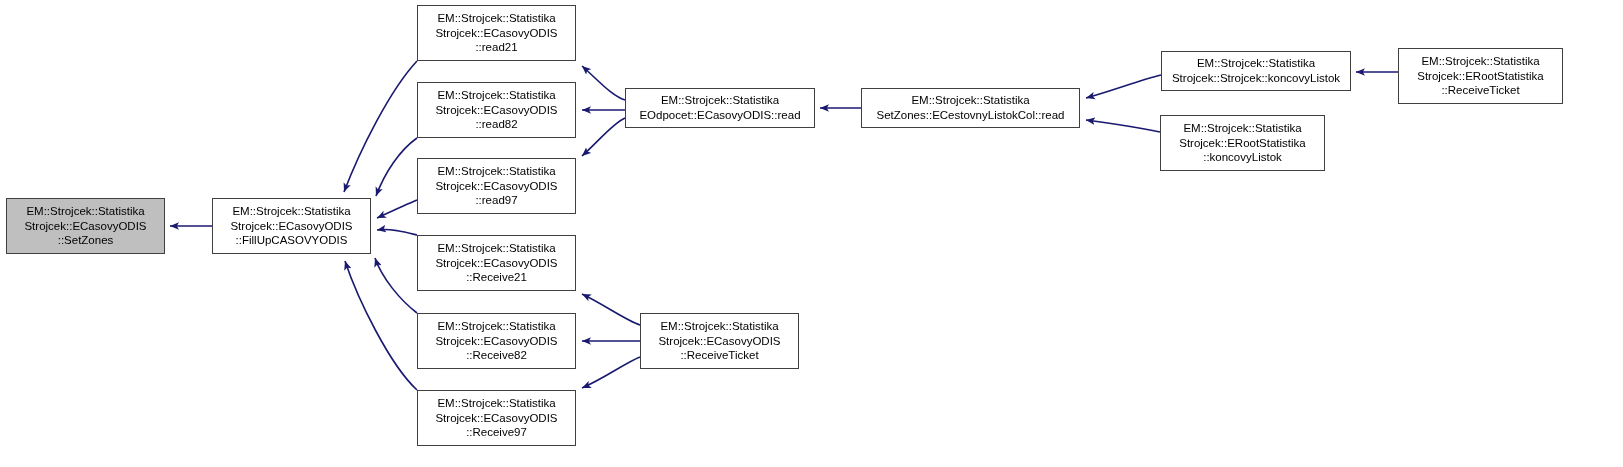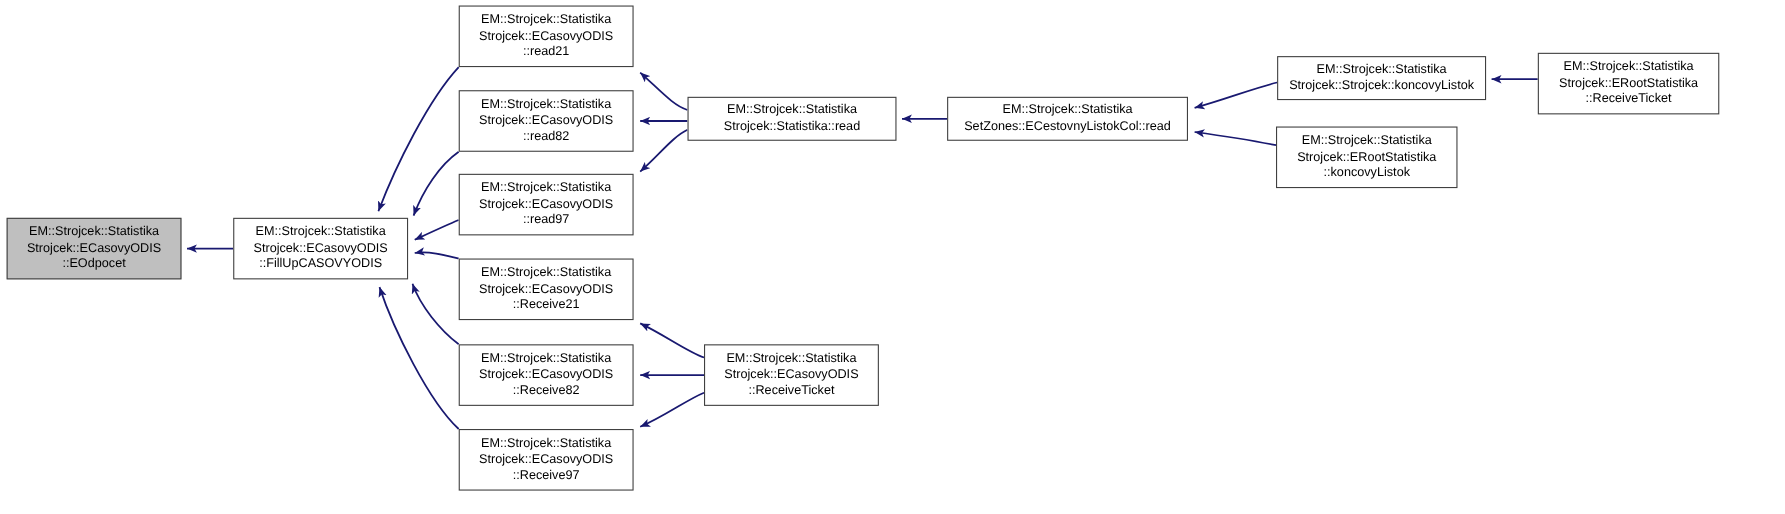--- a/index.html
+++ b/index.html
@@ -72,21 +72,21 @@
         <path d="M 861 108 L 820 108" fill="none" stroke="#191970" stroke-width="1.6" marker-end="url(#arrow)"></path>
         <path d="M 1161 75 C 1140 80 1115 90 1086 98" fill="none" stroke="#191970" stroke-width="1.6" marker-end="url(#arrow)"></path>
         <path d="M 1160 132 C 1140 128 1115 124 1086 120" fill="none" stroke="#191970" stroke-width="1.6" marker-end="url(#arrow)"></path>
         <path d="M 1398 72 L 1356 72" fill="none" stroke="#191970" stroke-width="1.6" marker-end="url(#arrow)"></path>
       </g>
   </svg>
   <div id="node-layer">
       <div class="node highlight" style="left: 6px; top: 198px; width: 159px; height: 56px; background: rgb(191, 191, 191);">
         <span class="ln">EM::Strojcek::Statistika</span>
         <span class="ln">Strojcek::ECasovyODIS</span>
-        <span class="ln">::EOdpocet</span>
+        <span class="ln">::SetZones</span>
       </div>
       <div class="node" style="left: 212px; top: 198px; width: 159px; height: 56px;">
         <span class="ln">EM::Strojcek::Statistika</span>
         <span class="ln">Strojcek::ECasovyODIS</span>
         <span class="ln">::FillUpCASOVYODIS</span>
       </div>
       <div class="node" style="left: 417px; top: 5px; width: 159px; height: 56px;">
         <span class="ln">EM::Strojcek::Statistika</span>
         <span class="ln">Strojcek::ECasovyODIS</span>
         <span class="ln">::read21</span>
@@ -111,21 +111,21 @@
         <span class="ln">Strojcek::ECasovyODIS</span>
         <span class="ln">::Receive82</span>
       </div>
       <div class="node" style="left: 417px; top: 390px; width: 159px; height: 56px;">
         <span class="ln">EM::Strojcek::Statistika</span>
         <span class="ln">Strojcek::ECasovyODIS</span>
         <span class="ln">::Receive97</span>
       </div>
       <div class="node" style="left: 625px; top: 88px; width: 190px; height: 40px;">
         <span class="ln">EM::Strojcek::Statistika</span>
-        <span class="ln">Strojcek::Statistika::read</span>
+        <span class="ln">EOdpocet::ECasovyODIS::read</span>
       </div>
       <div class="node" style="left: 640px; top: 313px; width: 159px; height: 56px;">
         <span class="ln">EM::Strojcek::Statistika</span>
         <span class="ln">Strojcek::ECasovyODIS</span>
         <span class="ln">::ReceiveTicket</span>
       </div>
       <div class="node" style="left: 861px; top: 88px; width: 219px; height: 40px;">
         <span class="ln">EM::Strojcek::Statistika</span>
         <span class="ln">SetZones::ECestovnyListokCol::read</span>
       </div>

